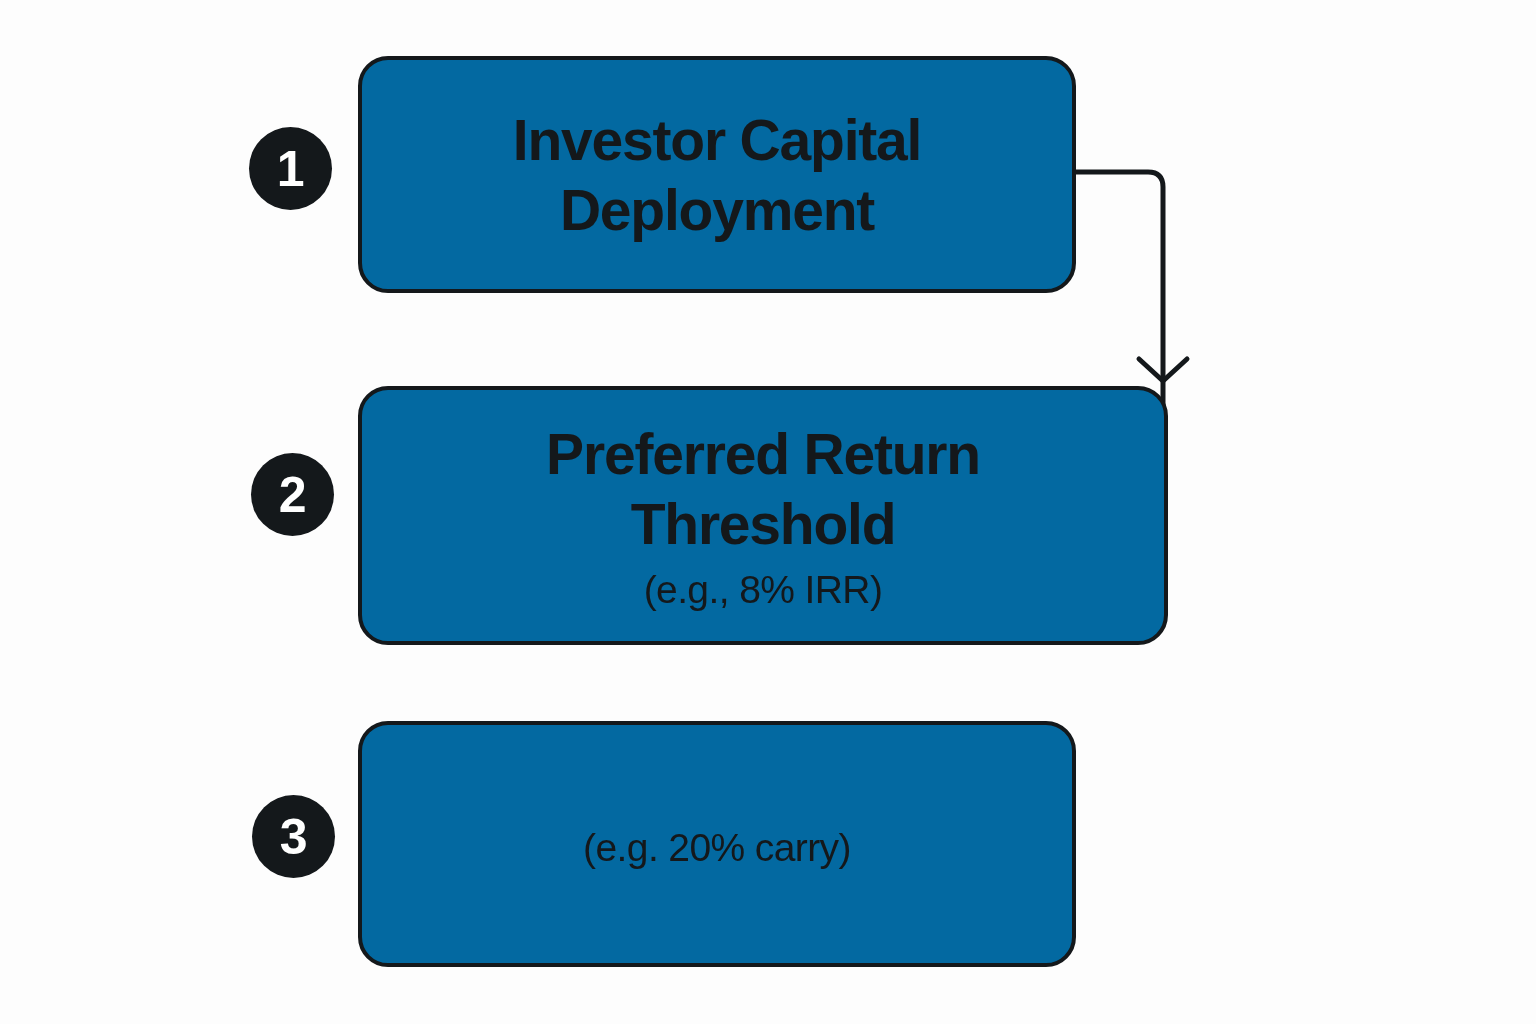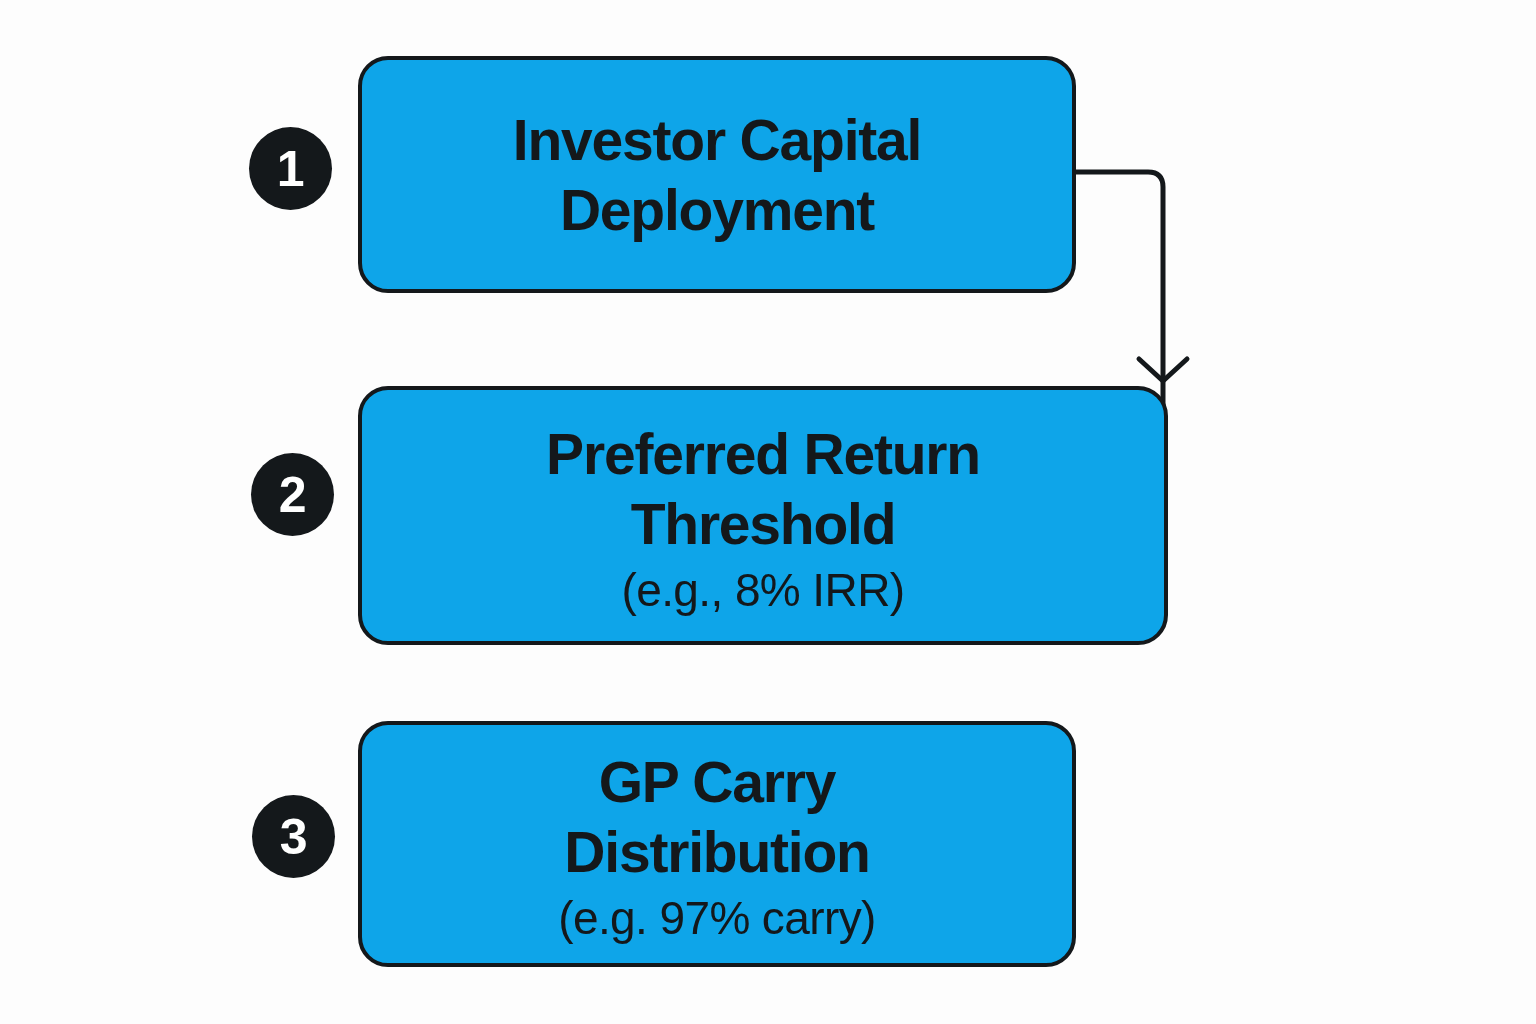--- a/index.html
+++ b/index.html
@@ -45,21 +45,21 @@
     align-items: center;
     justify-content: center;
     font-weight: 700;
     letter-spacing: -0.5px;
     box-sizing: border-box;
   }
 
   .box {
     position: absolute;
     box-sizing: border-box;
-    background: #0ea5e9;
+    background: #0369a1;
     border: 4px solid #14181b;
     border-radius: 30px;
     display: flex;
     flex-direction: column;
     align-items: center;
     justify-content: center;
     text-align: center;
   }
 
   .box-title {
@@ -67,21 +67,21 @@
     font-weight: 700;
     font-size: 57px;
     line-height: 70px;
     letter-spacing: -1.2px;
     white-space: pre-line;
   }
 
   .box-sub {
     color: #14181b;
     font-weight: 400;
-    font-size: 46px;
+    font-size: 39px;
     line-height: 46px;
     letter-spacing: -0.6px;
     margin-top: 8px;
   }
 
   
   #step-1 .badge { left: 249px; top: 127px;  width: 83px; height: 83px; font-size: 50px; }
   #step-1 .box   { left: 358px; top: 56px;   width: 718px; height: 237px; }
 
   #step-2 .badge { left: 251px; top: 453px;  width: 83px; height: 83px; font-size: 50px; }
@@ -124,19 +124,17 @@
 Threshold</div>
       <div class="box-sub">(e.g., 8% IRR)</div>
     </div>
   </div>
 
   <div class="step" id="step-3">
     <div class="badge">
       <span>3</span>
     </div>
     <div class="box">
-      <div class="box-title">GP Carry
-Distribution</div>
-      <div class="box-sub">(e.g. 97% carry)</div>
+      <div class="box-sub">(e.g. 20% carry)</div>
     </div>
   </div>
 
 </div>
 
 </body></html>

